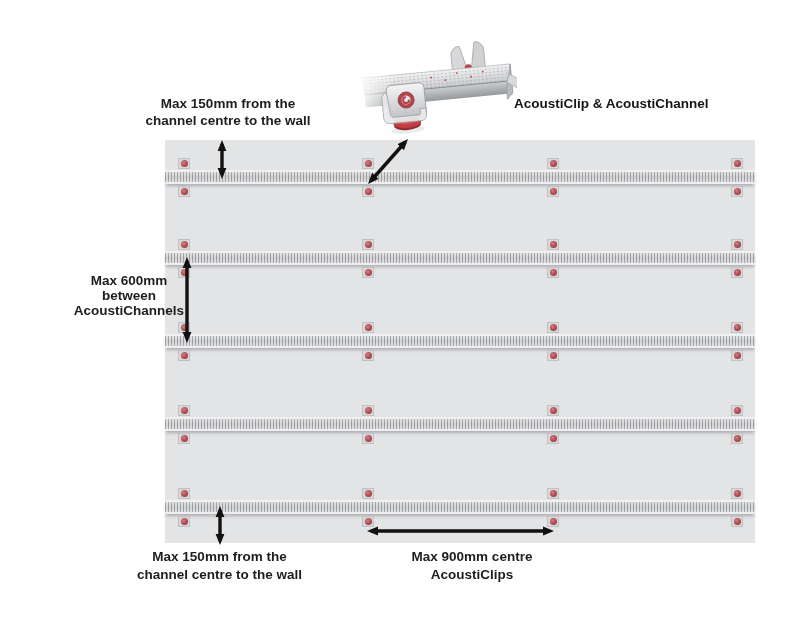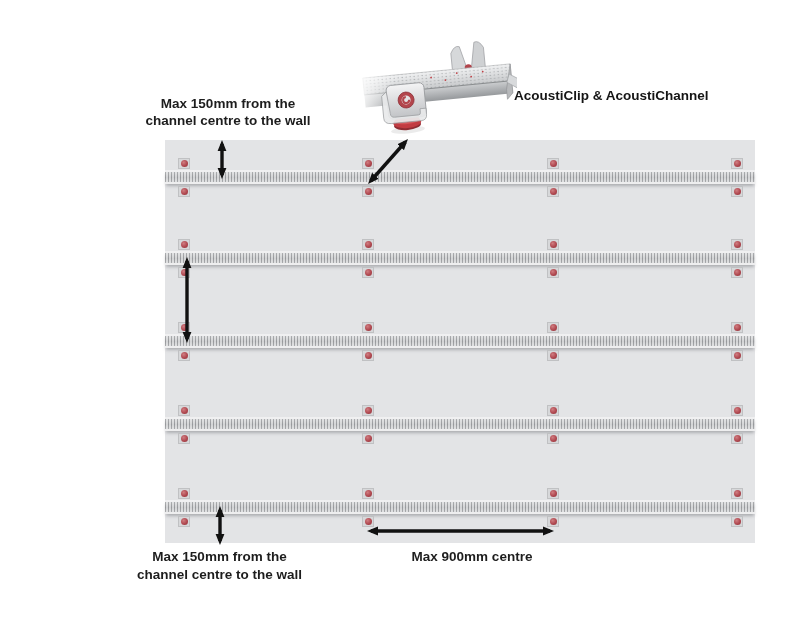--- a/index.html
+++ b/index.html
@@ -81,21 +81,21 @@
         <ellipse cx="42" cy="92" rx="12.5" ry="4" fill="#d4555a"></ellipse>
         <rect x="24" y="56" width="38" height="34" rx="5" fill="url(#gClip)" stroke="#9b9da0" stroke-width="0.9"></rect>
         <path d="M24,62 l-5,4 0,22 q0,6 7,6 l30,0 q6,0 6,-6 l0,-6 -6,0 0,4 q0,2 -2,2 l-24,0 q-4,0 -4,-4 z" fill="#e9eaeb" stroke="#9b9da0" stroke-width="0.8" opacity="0.92"></path>
         <circle cx="43" cy="72" r="8" fill="#b3454c" stroke="#8e3138" stroke-width="0.8"></circle>
         <circle cx="43" cy="72" r="4.5" fill="#e2e3e4"></circle>
         <path d="M43,69 a3,3 0 1 0 3,3" fill="none" stroke="#b3454c" stroke-width="2"></path>
       </g>
     </g>
   </svg>
 
-  <div class="product-label" style="left:514px;top:88px;">AcoustiClip &amp; AcoustiChannel</div>
+  <div class="product-label" style="left:514px;top:96px;">AcoustiClip &amp; AcoustiChannel</div>
 
   <div class="panel" style="left: 165px; top: 140px; width: 590px; height: 403px; background: rgb(227, 228, 230);">
       <div class="strip" style="top: 30px;"></div>
       <div class="tab" style="top: 18px; left: 13px;">
         <div class="dot"></div>
       </div>
       <div class="tab" style="top: 46px; left: 13px;">
         <div class="dot"></div>
       </div>
       <div class="tab" style="top: 18px; left: 197px;">
@@ -229,23 +229,29 @@
     <line x1="187" y1="261" x2="187" y2="339" stroke="#111111" stroke-width="3.4" marker-start="url(#ah)" marker-end="url(#ah)"></line>
     <line x1="220" y1="510" x2="220" y2="541" stroke="#111111" stroke-width="3.4" marker-start="url(#ah)" marker-end="url(#ah)"></line>
     <line x1="371" y1="531" x2="550" y2="531" stroke="#111111" stroke-width="3.4" marker-start="url(#ah)" marker-end="url(#ah)"></line>
   </svg>
 
   <div class="caption" style="left:137px;top:95px;width:182px;line-height:17px;">
     <div>Max 150mm from the</div>
     <div>channel centre to the wall</div>
   </div>
 
+  <div class="caption" style="left:40px;top:273px;width:178px;line-height:15px;">
+    <div>Max 600mm</div>
+    <div>between</div>
+    <div>AcoustiChannels</div>
+  </div>
 
   <div class="caption" style="left:127px;top:548px;width:185px;line-height:18px;">
     <div>Max 150mm from the</div>
     <div>channel centre to the wall</div>
   </div>
 
   <div class="caption" style="left:372px;top:548px;width:200px;line-height:18px;">
     <div>Max 900mm centre</div>
+    <div>AcoustiClips</div>
   </div>
 
 </div>
 
 </body></html>

